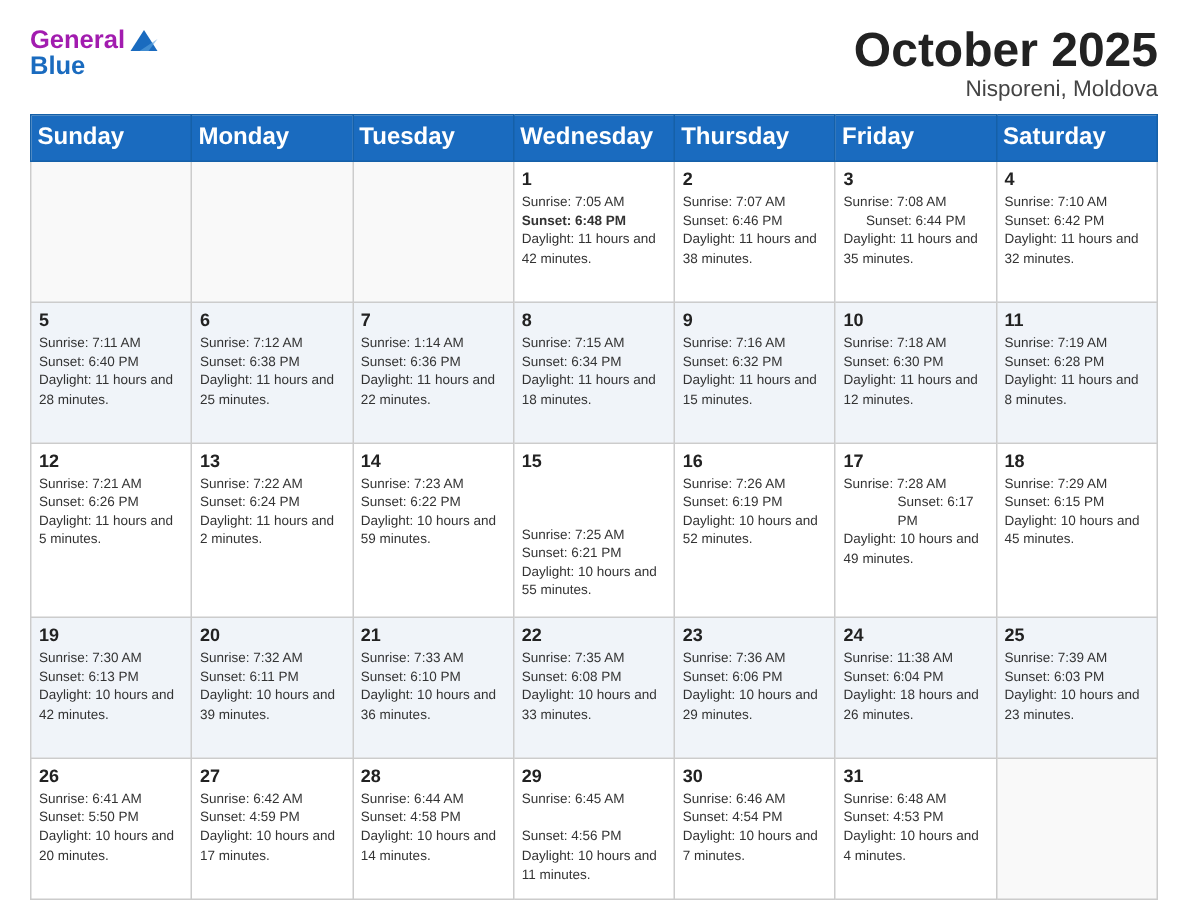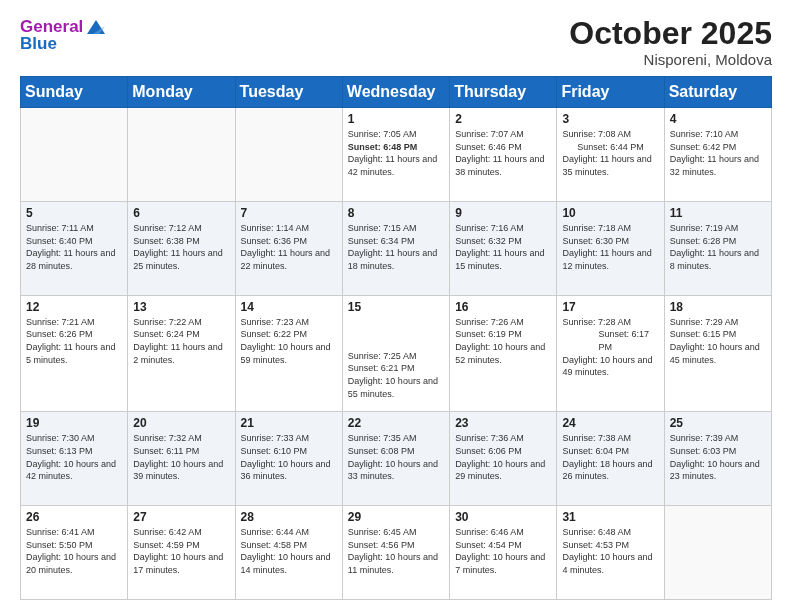--- a/index.html
+++ b/index.html
@@ -313,21 +313,21 @@
             <span class="day-num">23</span>
             <div class="day-info">
               <span style="display: block;">Sunrise: 7:36 AM</span>
               <span style="display: block;">Sunset: 6:06 PM</span>
               <span style="display: block;">Daylight: 10 hours and 29 minutes.</span>
             </div>
           </td>
           <td>
             <span class="day-num">24</span>
             <div class="day-info">
-              <span style="display: block;">Sunrise: 7:38 AM</span>
+              <span style="display: block;">Sunrise: 11:38 AM</span>
               <span style="display: block;">Sunset: 6:04 PM</span>
               <span style="display: block;">Daylight: 18 hours and 26 minutes.</span>
             </div>
           </td>
           <td>
             <span class="day-num">25</span>
             <div class="day-info">
               <span style="display: block;">Sunrise: 7:39 AM</span>
               <span style="display: block;">Sunset: 6:03 PM</span>
               <span style="display: block;">Daylight: 10 hours and 23 minutes.</span>
@@ -356,21 +356,21 @@
             <div class="day-info">
               <span style="display: block;">Sunrise: 6:44 AM</span>
               <span style="display: block;">Sunset: 4:58 PM</span>
               <span style="display: block;">Daylight: 10 hours and 14 minutes.</span>
             </div>
           </td>
           <td>
             <span class="day-num">29</span>
             <div class="day-info">
               <span style="display: block;">Sunrise: 6:45 AM</span>
-              <span style="display: block;">Sunset: 4:56 PM</span>
+              <span style="display: block; margin-top: 13px;">Sunset: 4:56 PM</span>
               <span style="display: block;">Daylight: 10 hours and 11 minutes.</span>
             </div>
           </td>
           <td>
             <span class="day-num">30</span>
             <div class="day-info">
               <span style="display: block;">Sunrise: 6:46 AM</span>
               <span style="display: block;">Sunset: 4:54 PM</span>
               <span style="display: block;">Daylight: 10 hours and 7 minutes.</span>
             </div>

